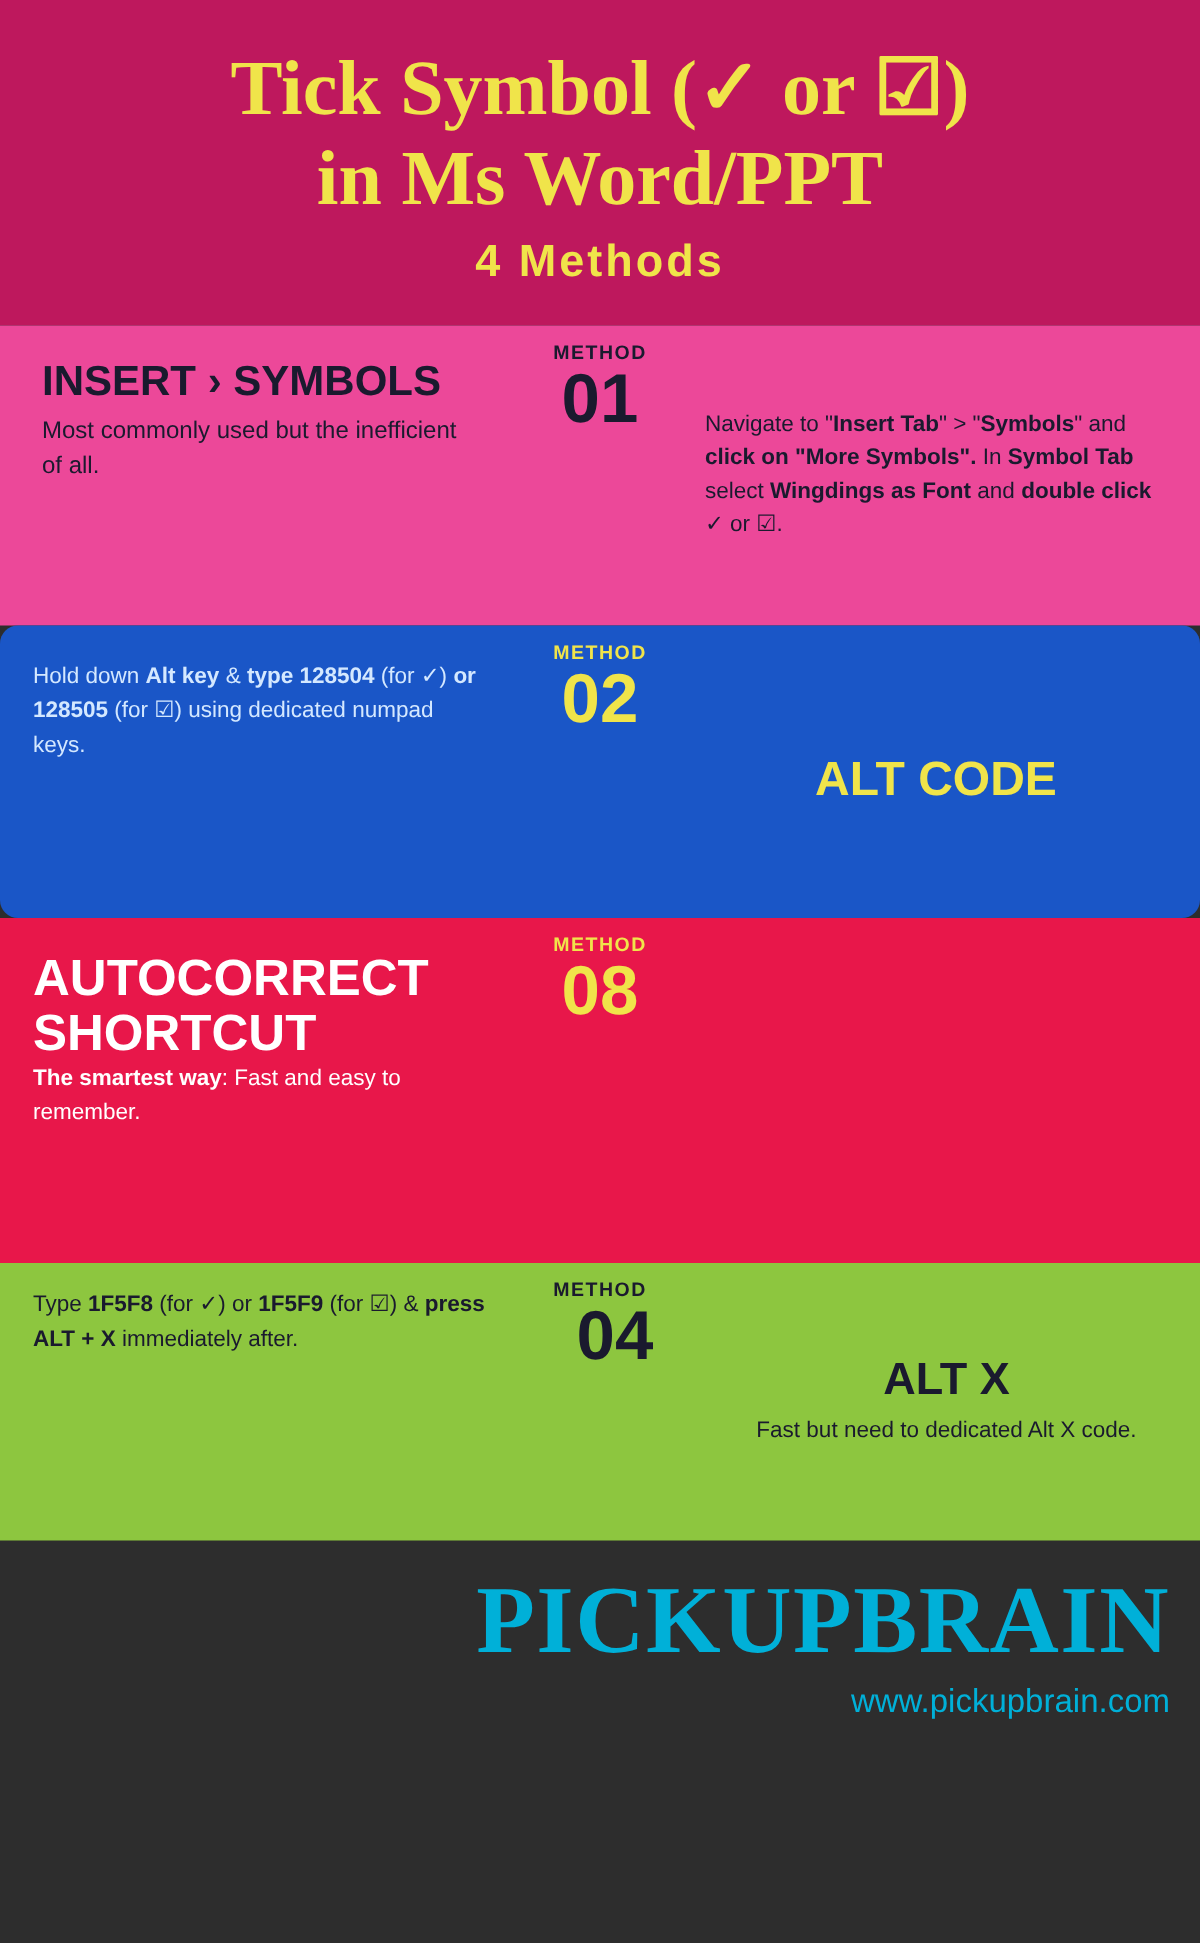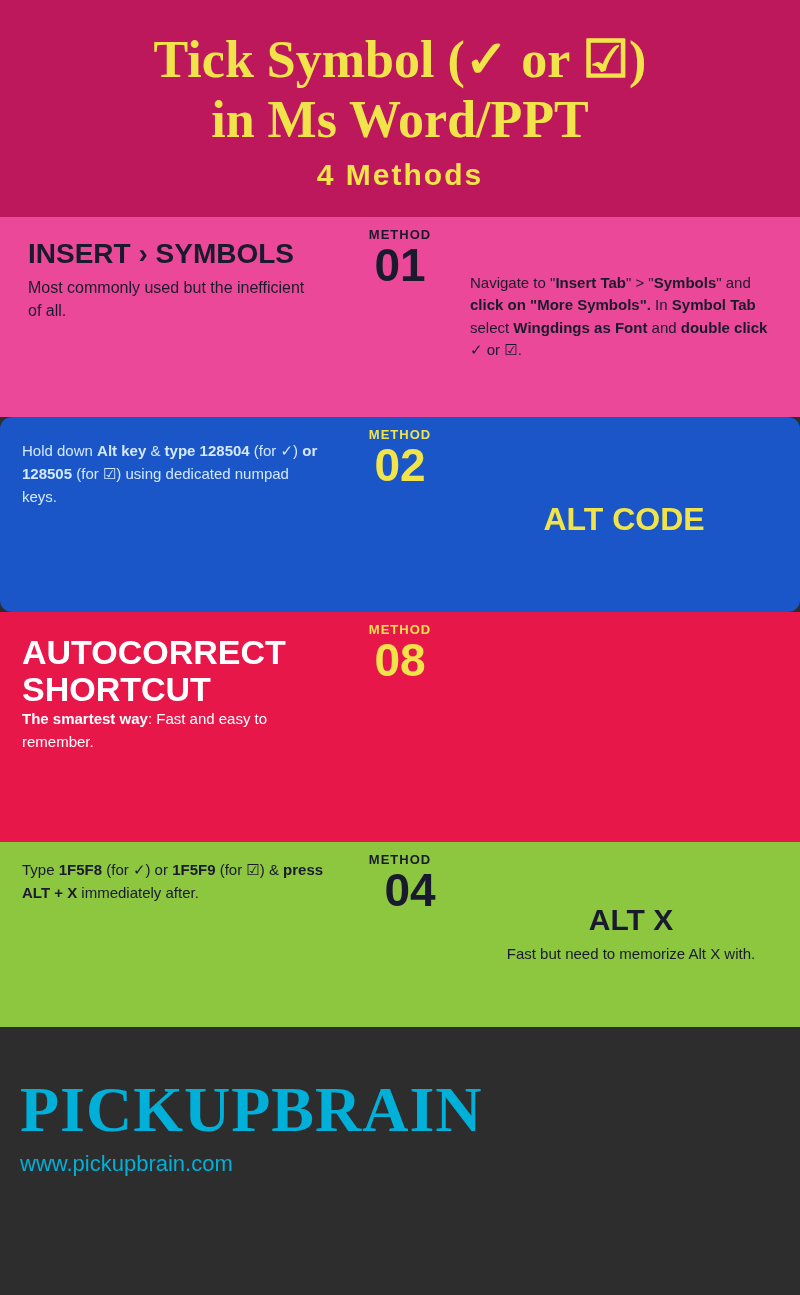--- a/index.html
+++ b/index.html
@@ -198,22 +198,22 @@
     .method-02 .method-label { color: #f0e44a; }
     .method-02 .method-number { color: #f0e44a; }
     .method-03 .method-label { color: #f0e44a; }
     .method-03 .method-number { color: #f0e44a; }
     .method-04 .method-label { color: #1a1a2e; }
     .method-04 .method-number { color: #1a1a2e; margin-left: 20px; }
 
     
     .footer {
       background: #2d2d2d;
-      text-align: left;
-      padding: 46px 20px 25px;
+      text-align: right;
+      padding: 16px 20px 25px;
     }
     .footer-brand {
       font-size: 64px;
       font-weight: 900;
       color: #00b0d8;
       letter-spacing: 1px;
       font-family: Georgia, serif;
     }
     .footer-url {
       font-size: 22px;
@@ -283,21 +283,21 @@
       <p>
         Type <strong>1F5F8</strong> (for ✓) or <strong>1F5F9</strong> (for ☑) &amp; <strong>press ALT + X</strong> immediately after.
       </p>
     </div>
     <div class="method-badge">
       <span class="method-label">METHOD</span>
       <span class="method-number">04</span>
     </div>
     <div class="right">
       <div class="alt-title">ALT X</div>
-      <p>Fast but need to memorize Alt X with.</p>
+      <p>Fast but need to dedicated Alt X code.</p>
     </div>
   </div>
 
 </div>
 
 <div class="footer">
   <div class="footer-brand">PICKUPBRAIN</div>
   <div class="footer-url">www.pickupbrain.com</div>
 </div>
 

